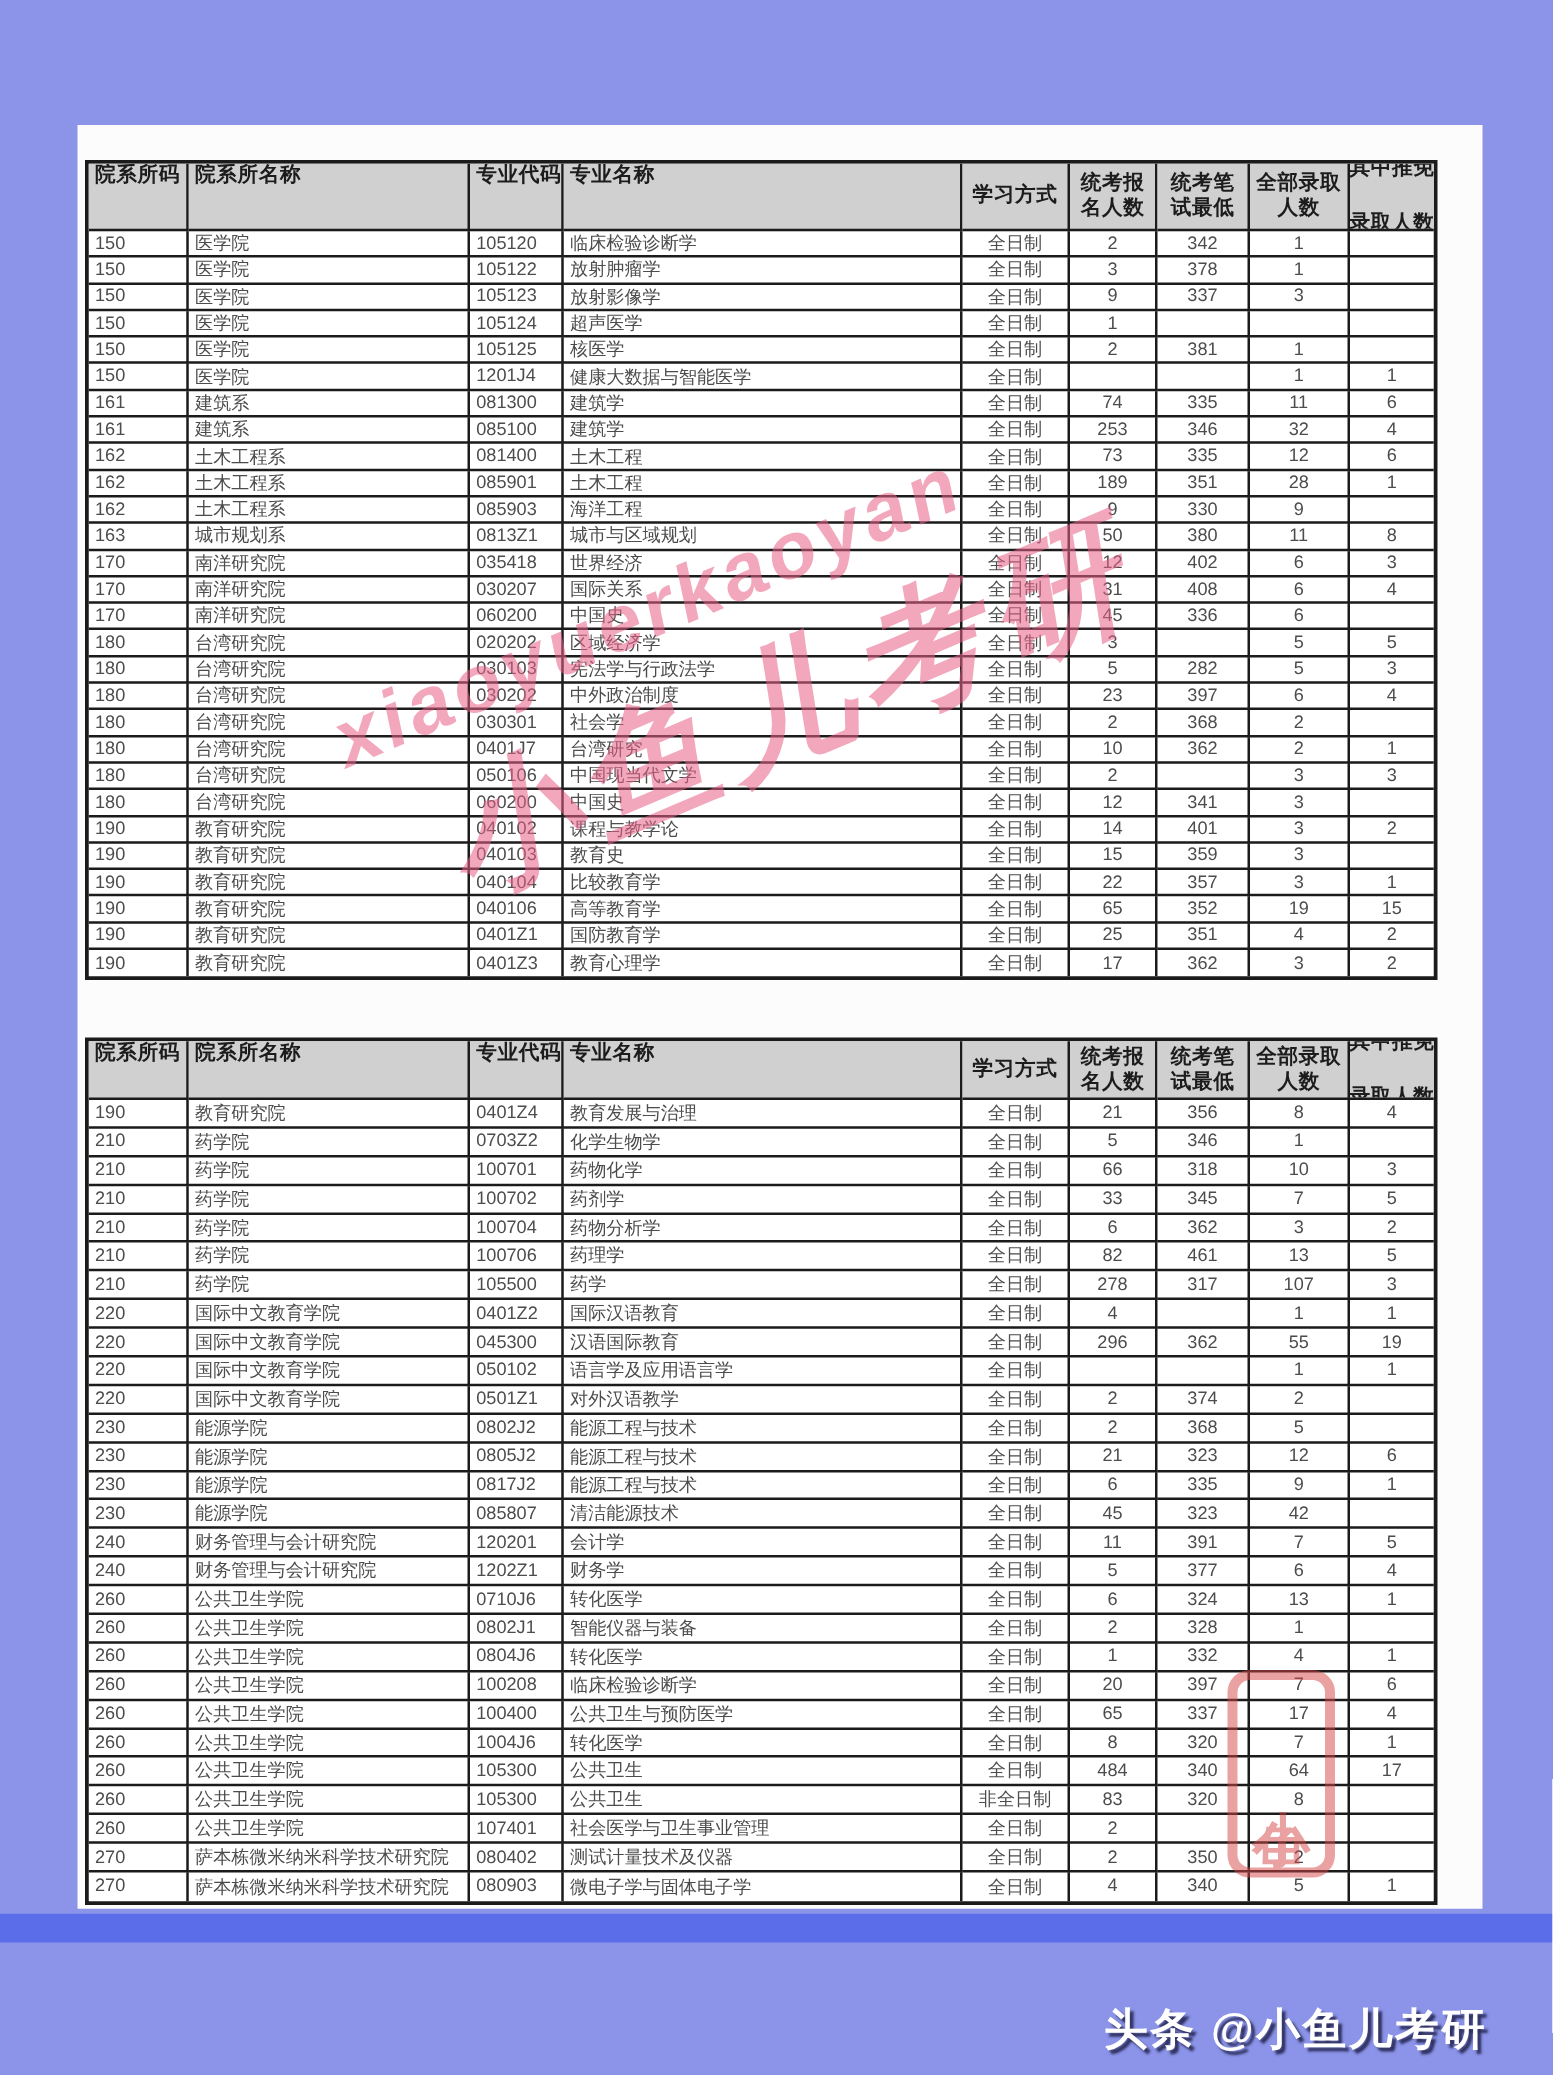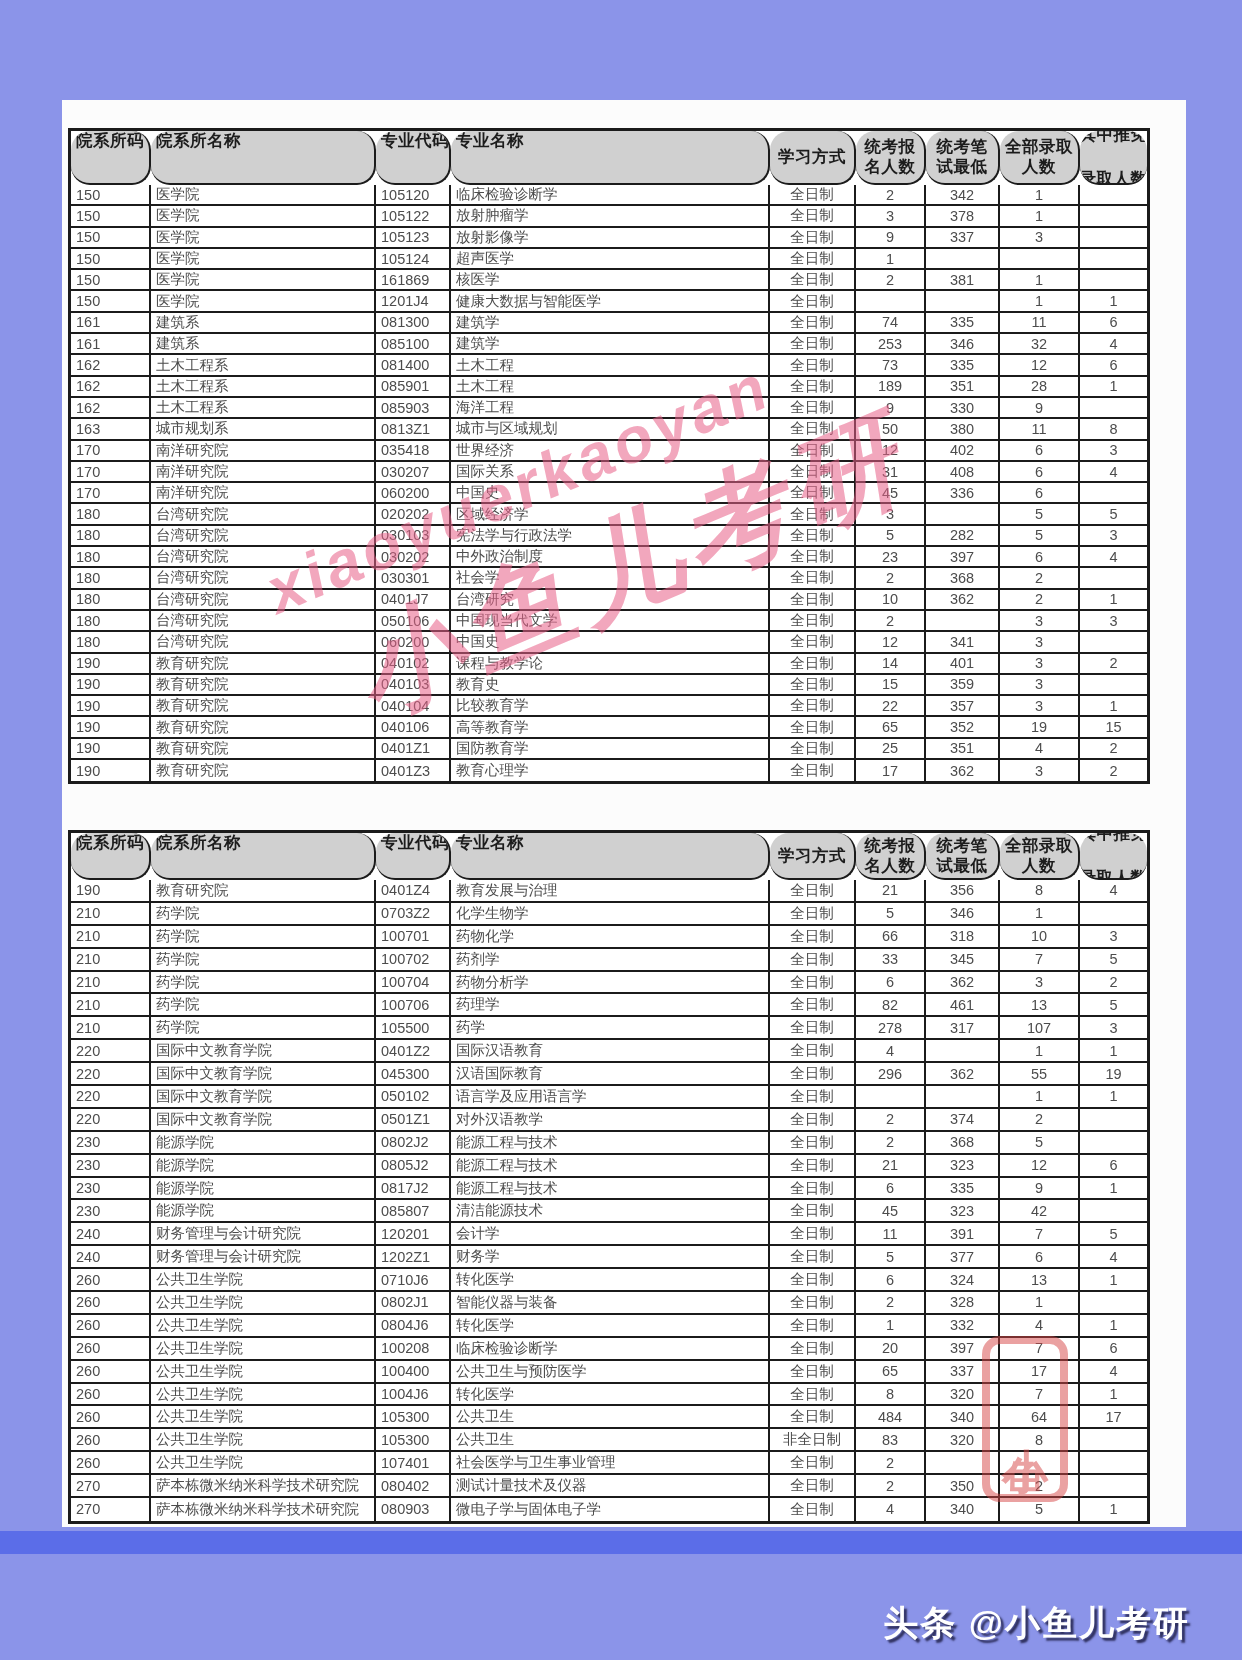--- a/index.html
+++ b/index.html
@@ -8,21 +8,21 @@
   .sheet{position:absolute;left:62px;top:100px;width:1124px;height:1427px;background:#fcfcfc;}
   .tbl{position:absolute;border:3px solid var(--grid,#1b1b1b);background:#fff;}
   #table1{left:68px;top:128px;}
   #table2{left:68px;top:830px;}
   .trow{display:grid;grid-template-columns:80px 225px 75px 319px 86px 70px 74px 80px 67px;}
   .tc{box-sizing:border-box;border-right:2px solid var(--grid,#1b1b1b);border-bottom:2px solid var(--grid,#1b1b1b);
       display:flex;align-items:center;justify-content:center;overflow:hidden;white-space:nowrap;}
   .tc:last-child{border-right:none;gap:24px;}
   .trow:last-child .tc{border-bottom:none;}
   .thead .tc{background:var(--header-bg,#d0d0d0);font-weight:bold;color:#1c1c1c;font-size:16.5px;
-      flex-direction:column;line-height:1.2;letter-spacing:0.5px;border-radius:19px;}
+      flex-direction:column;line-height:1.2;letter-spacing:0.5px;}
   #table1 .thead .tc{height:54px;}
   #table2 .thead .tc{height:47px;}
   #table1 .drow .tc{height:21.3px;}
   #table2 .drow .tc{height:22.9px;}
   .dc{font-size:14.5px;color:#4c4c4c;}
   .col0.tc,.col1.tc,.col2.tc,.col3.tc{justify-content:flex-start;padding-left:5px;}
   .thead .col0,.thead .col1,.thead .col2,.thead .col3{align-items:flex-start;}
   .watermark{position:absolute;left:255px;top:560px;transform:rotate(-23deg);transform-origin:left top;
       color:var(--wm,#e86088);opacity:0.55;pointer-events:none;}
   .wm-latin{font-size:64px;font-weight:bold;font-style:italic;letter-spacing:4px;}
@@ -117,21 +117,21 @@
         <div class="tc dc col3">超声医学</div>
         <div class="tc dc col4">全日制</div>
         <div class="tc dc col5">1</div>
         <div class="tc dc col6"></div>
         <div class="tc dc col7"></div>
         <div class="tc dc col8"></div>
       </div>
       <div class="trow drow">
         <div class="tc dc col0">150</div>
         <div class="tc dc col1">医学院</div>
-        <div class="tc dc col2">161869</div>
+        <div class="tc dc col2">105125</div>
         <div class="tc dc col3">核医学</div>
         <div class="tc dc col4">全日制</div>
         <div class="tc dc col5">2</div>
         <div class="tc dc col6">381</div>
         <div class="tc dc col7">1</div>
         <div class="tc dc col8"></div>
       </div>
       <div class="trow drow">
         <div class="tc dc col0">150</div>
         <div class="tc dc col1">医学院</div>

